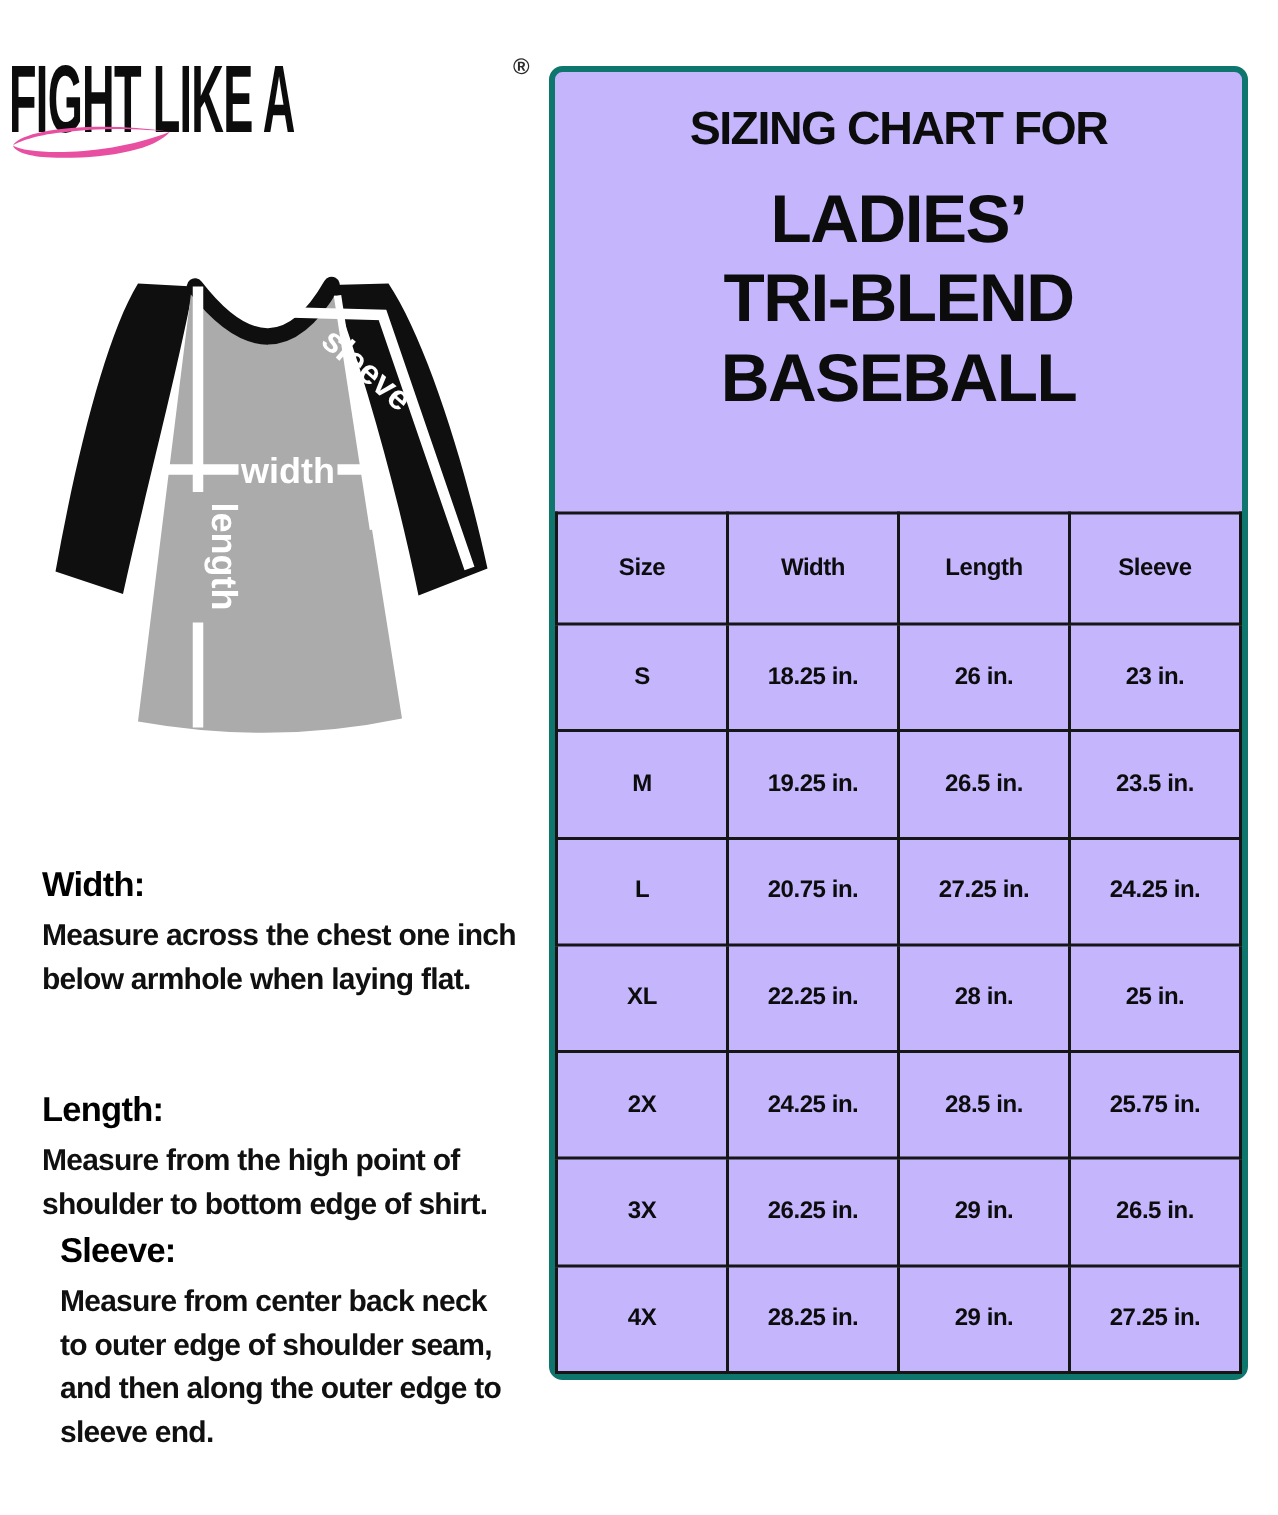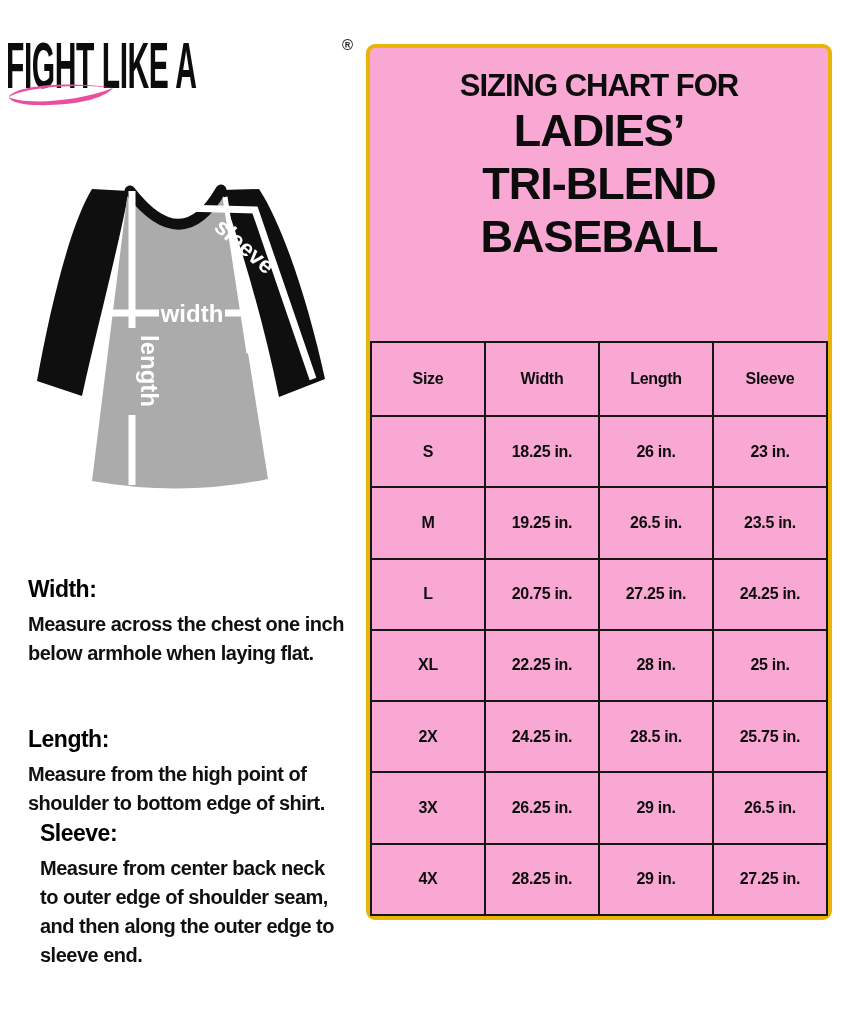--- a/index.html
+++ b/index.html
@@ -26,26 +26,26 @@
   .section { position:absolute; left:28px; width:335px; }
   .sec-width  { top:576px; }
   .sec-length { top:698px;margin-top:28px; }
   .sec-sleeve { top:820px;margin-left:12px; }
   .sec-head { font-size:23px; font-weight:700; color:#000000; letter-spacing:-0.5px; margin-bottom:7px; }
   .sec-line { font-size:20px; font-weight:700; color:#101010; letter-spacing:-0.5px;
               line-height:29px; white-space:nowrap; }
 
   
   .panel { position:absolute; left:366px; top:44px; width:466px; height:876px;
-           border:4px solid #eab308; border-radius:9px; background:#f9a8d4; }
+           border:4px solid #0f766e; border-radius:9px; background:#c4b5fd; }
   .panel-title-small { margin-top:20px; text-align:center; font-size:31px; font-weight:700;
                        letter-spacing:-1px; color:#0c0c0c; }
   .panel-title-line { text-align:center; font-size:45px; font-weight:700; letter-spacing:-1px;
                       line-height:53px; color:#0c0c0c; }
-  .panel-title-block { margin-top:0; }
+  .panel-title-block { margin-top:15px; }
   .table-wrap { position:absolute; left:0; right:0; top:293px; bottom:0; }
   table { width:100%; height:100%; border-collapse:collapse; table-layout:fixed; }
   th, td { border:2px solid #161616; text-align:center; vertical-align:middle;
            font-size:16px; font-weight:700; letter-spacing:-0.3px; color:#0c0c0c; }
   thead tr { height:74px; }
 </style>
 </head>
 <body>
 
 <div class="stage">

